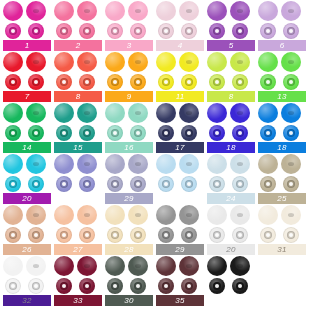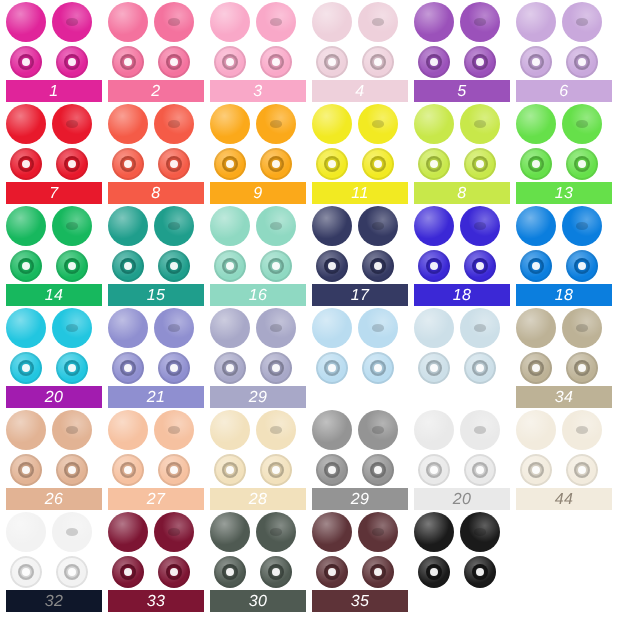--- a/index.html
+++ b/index.html
@@ -274,21 +274,20 @@
       </div>
       <div class="label" style="background: #a21caf; color: rgb(255, 255, 255);">20</div>
     </div>
     <div class="cell" style="--c: #8f8fd0;">
       <div class="pieces">
         <div class="pc cap l" style="--c: #8f8fd0;"></div>
         <div class="pc cap r" style="--c: #8f8fd0;"></div>
         <div class="pc sock l" style="--c: #8f8fd0;"></div>
         <div class="pc sock r" style="--c: #8f8fd0;"></div>
       </div>
-      <div class="label" style="background: rgb(143, 143, 208); color: rgb(255, 255, 255);">21</div>
     </div>
     <div class="cell" style="--c: #a8a8c8;">
       <div class="pieces">
         <div class="pc cap l" style="--c: #a8a8c8;"></div>
         <div class="pc cap r" style="--c: #a8a8c8;"></div>
         <div class="pc sock l" style="--c: #a8a8c8;"></div>
         <div class="pc sock r" style="--c: #a8a8c8;"></div>
       </div>
       <div class="label" style="background: rgb(168, 168, 200); color: rgb(255, 255, 255);">29</div>
     </div>
@@ -300,29 +299,30 @@
         <div class="pc sock r" style="--c: #b9dcf0;"></div>
       </div>
     </div>
     <div class="cell" style="--c: #ccdfe8;">
       <div class="pieces">
         <div class="pc cap l" style="--c: #ccdfe8;"></div>
         <div class="pc cap r" style="--c: #ccdfe8;"></div>
         <div class="pc sock l" style="--c: #ccdfe8;"></div>
         <div class="pc sock r" style="--c: #ccdfe8;"></div>
       </div>
+      <div class="label" style="background: rgb(204, 223, 232); color: rgb(255, 255, 255);">24</div>
     </div>
     <div class="cell" style="--c: #bdb296;">
       <div class="pieces">
         <div class="pc cap l" style="--c: #bdb296;"></div>
         <div class="pc cap r" style="--c: #bdb296;"></div>
         <div class="pc sock l" style="--c: #bdb296;"></div>
         <div class="pc sock r" style="--c: #bdb296;"></div>
       </div>
-      <div class="label" style="background: rgb(189, 178, 150); color: rgb(255, 255, 255);">34</div>
+      <div class="label" style="background: rgb(189, 178, 150); color: rgb(255, 255, 255);">25</div>
     </div>
     <div class="cell" style="--c: #e2b394;">
       <div class="pieces">
         <div class="pc cap l" style="--c: #e2b394;"></div>
         <div class="pc cap r" style="--c: #e2b394;"></div>
         <div class="pc sock l" style="--c: #e2b394;"></div>
         <div class="pc sock r" style="--c: #e2b394;"></div>
       </div>
       <div class="label" style="background: rgb(226, 179, 148); color: rgb(255, 255, 255);">26</div>
     </div>
@@ -362,30 +362,30 @@
       </div>
       <div class="label" style="background: rgb(233, 233, 233); color: rgb(138, 138, 138);">20</div>
     </div>
     <div class="cell" style="--c: #f2ebdd;">
       <div class="pieces">
         <div class="pc cap l" style="--c: #f2ebdd;"></div>
         <div class="pc cap r" style="--c: #f2ebdd;"></div>
         <div class="pc sock l" style="--c: #f2ebdd;"></div>
         <div class="pc sock r" style="--c: #f2ebdd;"></div>
       </div>
-      <div class="label" style="background: rgb(242, 235, 221); color: rgb(143, 132, 117);">44</div>
+      <div class="label" style="background: rgb(242, 235, 221); color: rgb(143, 132, 117);">31</div>
     </div>
     <div class="cell" style="--c: #f2f2f2;">
       <div class="pieces">
         <div class="pc cap l" style="--c: #f2f2f2;"></div>
         <div class="pc cap r" style="--c: #f2f2f2;"></div>
         <div class="pc sock l" style="--c: #f2f2f2;"></div>
         <div class="pc sock r" style="--c: #f2f2f2;"></div>
       </div>
-      <div class="label" style="background: #0f172a; color: rgb(138, 138, 138);">32</div>
+      <div class="label" style="background: #4c1d95; color: rgb(138, 138, 138);">32</div>
     </div>
     <div class="cell" style="--c: #7d1533;">
       <div class="pieces">
         <div class="pc cap l" style="--c: #7d1533;"></div>
         <div class="pc cap r" style="--c: #7d1533;"></div>
         <div class="pc sock l" style="--c: #7d1533;"></div>
         <div class="pc sock r" style="--c: #7d1533;"></div>
       </div>
       <div class="label" style="background: rgb(125, 21, 51); color: rgb(255, 255, 255);">33</div>
     </div>

